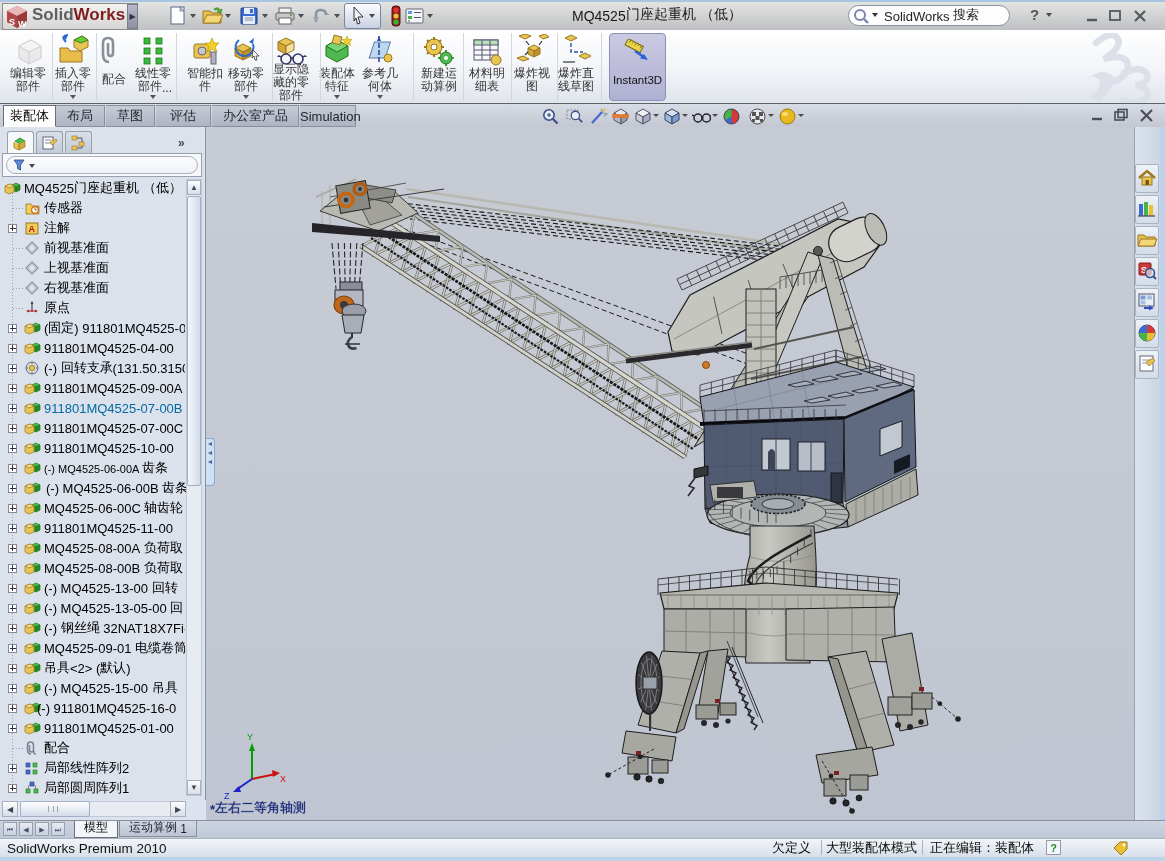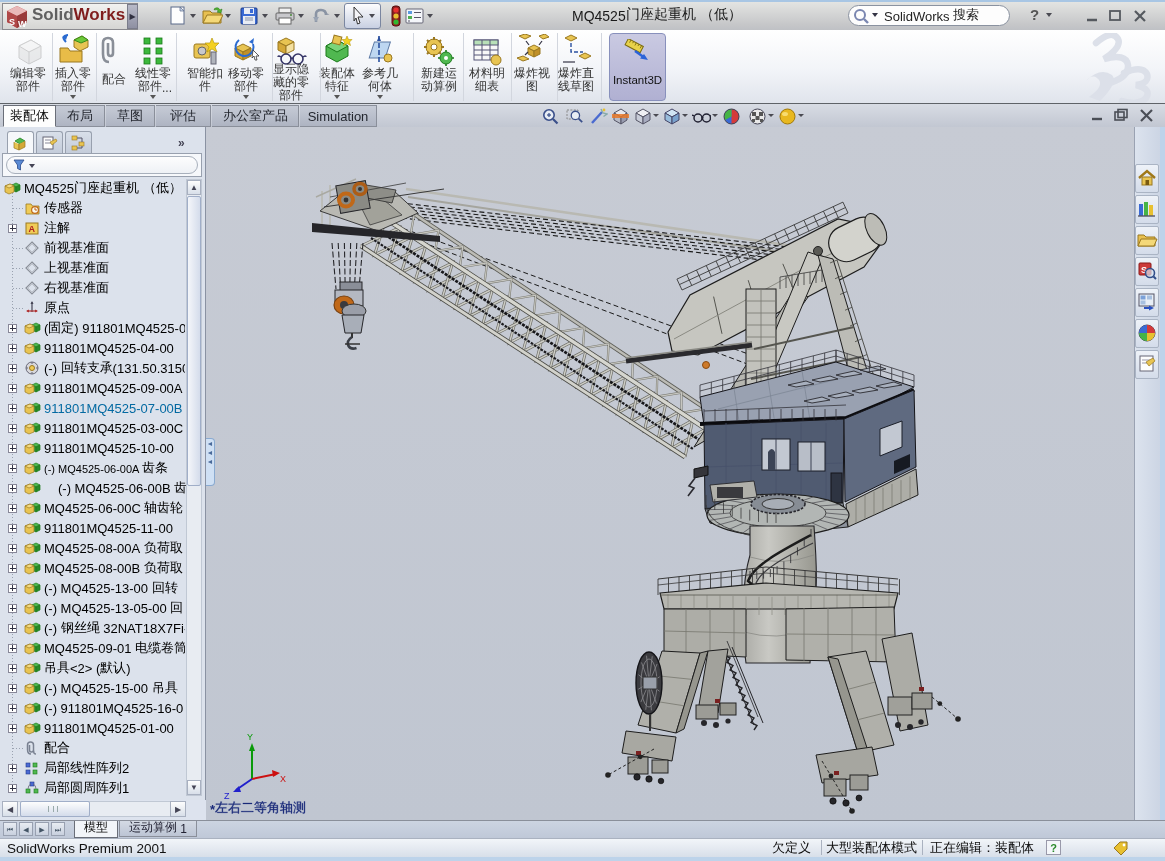--- a/index.html
+++ b/index.html
@@ -504,21 +504,21 @@
       <use href="#g8BC4" transform="translate(0,10.92) scale(0.0126953,-0.0126953)"></use>
       <use href="#g4F30" transform="translate(13,10.92) scale(0.0126953,-0.0126953)"></use>
     </svg></div>
 <div class="ab" style="left:212px;top:105px;width:87px;height:22px;background:linear-gradient(180deg,#c6cbd6,#aeb4c2);border:1px solid #8a8f9a;border-left:none;color:#23262e;font-size:13px;text-align:center;line-height:21px"><svg style="width:65px;height:15px;vertical-align:-3px" viewBox="0 0 65 15" fill="#23262e">
       <use href="#g529E" transform="translate(0,10.92) scale(0.0126953,-0.0126953)"></use>
       <use href="#g516C" transform="translate(13,10.92) scale(0.0126953,-0.0126953)"></use>
       <use href="#g5BA4" transform="translate(26,10.92) scale(0.0126953,-0.0126953)"></use>
       <use href="#g4EA7" transform="translate(39,10.92) scale(0.0126953,-0.0126953)"></use>
       <use href="#g54C1" transform="translate(52,10.92) scale(0.0126953,-0.0126953)"></use>
     </svg></div>
-<div class="ab" style="left:300px;top:105px;width:77px;height:22px;background:linear-gradient(180deg,#c6cbd6,#aeb4c2);border:1px solid #8a8f9a;border-left:none;color:#23262e;font-size:13px;text-align:center;line-height:21px"><span>Simulation</span></div>
+<div class="ab" style="left:300px;top:105px;width:56px;height:22px;background:linear-gradient(180deg,#c6cbd6,#aeb4c2);border:1px solid #8a8f9a;border-left:none;color:#23262e;font-size:13px;text-align:center;line-height:21px"><span>Simulation</span></div>
 <svg class="ab" style="left:541px;top:107px" width="19" height="19" viewBox="0 0 19 19">
     <circle cx="8" cy="8" r="5.2" fill="#e8edf4" stroke="#3a4f8a" stroke-width="1.6"></circle>
     <line x1="12" y1="12" x2="16.5" y2="16.5" stroke="#3a4f8a" stroke-width="2.2"></line>
     <line x1="6" y1="8" x2="10" y2="8" stroke="#3a4f8a" stroke-width="1.2"></line>
     <line x1="8" y1="6" x2="8" y2="10" stroke="#3a4f8a" stroke-width="1.2"></line>
   </svg>
 <svg class="ab" style="left:565px;top:107px" width="19" height="19" viewBox="0 0 19 19">
     <rect x="2" y="3" width="11" height="9" fill="none" stroke="#888" stroke-dasharray="2 1.4"></rect>
     <g transform="translate(4,2) scale(0.8)">
       <circle cx="8" cy="8" r="5.2" fill="#e8edf4" stroke="#3a4f8a" stroke-width="1.6"></circle>
@@ -766,21 +766,21 @@
 <div class="ab" style="left:8px;top:424px;width:9px;height:9px;background:#fff;border:1px solid #889;"></div>
 <div class="ab" style="left:9.5px;top:428px;width:6px;height:1px;background:#334"></div>
 <div class="ab" style="left:12px;top:425px;width:1px;height:6px;background:#334"></div>
 <svg class="ab" style="left:24px;top:420px" width="17" height="17" viewBox="0 0 17 17">
     <polygon points="8,5 12,3 16,5 12,7" fill="#50b850" stroke="#1a7a1a" stroke-width=".7"></polygon>
     <polygon points="8,5 8,10 12,12 12,7" fill="#3ca03c" stroke="#1a7a1a" stroke-width=".7"></polygon>
     <polygon points="16,5 16,10 12,12 12,7" fill="#2a8a2a" stroke="#1a7a1a" stroke-width=".7"></polygon>
     <path d="M1 6 L6 4 L10 6 L10 12 L5 14 L1 12 Z" fill="#e8c452" stroke="#9a7820" stroke-width=".7"></path>
     <polygon points="1,6 6,4 10,6 5,8" fill="#f4dc84" stroke="#9a7820" stroke-width=".7"></polygon>
   </svg>
-<div class="ab" style="left:44px;top:421px;width:141px;height:18px;overflow:hidden;white-space:nowrap;font-size:13px;color:#000"><span>911801MQ4525-03-00C</span></div>
+<div class="ab" style="left:44px;top:421px;width:141px;height:18px;overflow:hidden;white-space:nowrap;font-size:13px;color:#000"><span>911801MQ4525-07-00C</span></div>
 <div class="ab" style="left:8px;top:444px;width:9px;height:9px;background:#fff;border:1px solid #889;"></div>
 <div class="ab" style="left:9.5px;top:448px;width:6px;height:1px;background:#334"></div>
 <div class="ab" style="left:12px;top:445px;width:1px;height:6px;background:#334"></div>
 <svg class="ab" style="left:24px;top:440px" width="17" height="17" viewBox="0 0 17 17">
     <polygon points="8,5 12,3 16,5 12,7" fill="#50b850" stroke="#1a7a1a" stroke-width=".7"></polygon>
     <polygon points="8,5 8,10 12,12 12,7" fill="#3ca03c" stroke="#1a7a1a" stroke-width=".7"></polygon>
     <polygon points="16,5 16,10 12,12 12,7" fill="#2a8a2a" stroke="#1a7a1a" stroke-width=".7"></polygon>
     <path d="M1 6 L6 4 L10 6 L10 12 L5 14 L1 12 Z" fill="#e8c452" stroke="#9a7820" stroke-width=".7"></path>
     <polygon points="1,6 6,4 10,6 5,8" fill="#f4dc84" stroke="#9a7820" stroke-width=".7"></polygon>
   </svg>
@@ -802,21 +802,21 @@
 <div class="ab" style="left:8px;top:484px;width:9px;height:9px;background:#fff;border:1px solid #889;"></div>
 <div class="ab" style="left:9.5px;top:488px;width:6px;height:1px;background:#334"></div>
 <div class="ab" style="left:12px;top:485px;width:1px;height:6px;background:#334"></div>
 <svg class="ab" style="left:24px;top:480px" width="17" height="17" viewBox="0 0 17 17">
     <polygon points="8,5 12,3 16,5 12,7" fill="#50b850" stroke="#1a7a1a" stroke-width=".7"></polygon>
     <polygon points="8,5 8,10 12,12 12,7" fill="#3ca03c" stroke="#1a7a1a" stroke-width=".7"></polygon>
     <polygon points="16,5 16,10 12,12 12,7" fill="#2a8a2a" stroke="#1a7a1a" stroke-width=".7"></polygon>
     <path d="M1 6 L6 4 L10 6 L10 12 L5 14 L1 12 Z" fill="#e8c452" stroke="#9a7820" stroke-width=".7"></path>
     <polygon points="1,6 6,4 10,6 5,8" fill="#f4dc84" stroke="#9a7820" stroke-width=".7"></polygon>
   </svg>
-<div class="ab" style="left:58px;top:481px;width:141px;height:18px;overflow:hidden;white-space:nowrap;font-size:13px;color:#000"><span>(-)&nbsp;MQ4525-06-00B&nbsp;</span><svg style="width:26px;height:15px;vertical-align:-3px" viewBox="0 0 26 15" fill="#000">
+<div class="ab" style="left:46px;top:481px;width:141px;height:18px;overflow:hidden;white-space:nowrap;font-size:13px;color:#000"><span>(-)&nbsp;MQ4525-06-00B&nbsp;</span><svg style="width:26px;height:15px;vertical-align:-3px" viewBox="0 0 26 15" fill="#000">
       <use href="#g9F7F" transform="translate(0,10.92) scale(0.0126953,-0.0126953)"></use>
       <use href="#g6761" transform="translate(13,10.92) scale(0.0126953,-0.0126953)"></use>
     </svg></div>
 <div class="ab" style="left:8px;top:504px;width:9px;height:9px;background:#fff;border:1px solid #889;"></div>
 <div class="ab" style="left:9.5px;top:508px;width:6px;height:1px;background:#334"></div>
 <div class="ab" style="left:12px;top:505px;width:1px;height:6px;background:#334"></div>
 <svg class="ab" style="left:24px;top:500px" width="17" height="17" viewBox="0 0 17 17">
     <polygon points="8,5 12,3 16,5 12,7" fill="#50b850" stroke="#1a7a1a" stroke-width=".7"></polygon>
     <polygon points="8,5 8,10 12,12 12,7" fill="#3ca03c" stroke="#1a7a1a" stroke-width=".7"></polygon>
     <polygon points="16,5 16,10 12,12 12,7" fill="#2a8a2a" stroke="#1a7a1a" stroke-width=".7"></polygon>
@@ -961,21 +961,21 @@
 <div class="ab" style="left:8px;top:704px;width:9px;height:9px;background:#fff;border:1px solid #889;"></div>
 <div class="ab" style="left:9.5px;top:708px;width:6px;height:1px;background:#334"></div>
 <div class="ab" style="left:12px;top:705px;width:1px;height:6px;background:#334"></div>
 <svg class="ab" style="left:24px;top:700px" width="17" height="17" viewBox="0 0 17 17">
     <polygon points="8,5 12,3 16,5 12,7" fill="#50b850" stroke="#1a7a1a" stroke-width=".7"></polygon>
     <polygon points="8,5 8,10 12,12 12,7" fill="#3ca03c" stroke="#1a7a1a" stroke-width=".7"></polygon>
     <polygon points="16,5 16,10 12,12 12,7" fill="#2a8a2a" stroke="#1a7a1a" stroke-width=".7"></polygon>
     <path d="M1 6 L6 4 L10 6 L10 12 L5 14 L1 12 Z" fill="#e8c452" stroke="#9a7820" stroke-width=".7"></path>
     <polygon points="1,6 6,4 10,6 5,8" fill="#f4dc84" stroke="#9a7820" stroke-width=".7"></polygon>
   </svg>
-<div class="ab" style="left:44px;top:701px;width:141px;height:18px;overflow:hidden;white-space:nowrap;font-size:13px;color:#000"><span>(-)&nbsp;911801MQ4525-16-0</span></div>
+<div class="ab" style="left:37px;top:701px;width:141px;height:18px;overflow:hidden;white-space:nowrap;font-size:13px;color:#000"><span>(-)&nbsp;911801MQ4525-16-0</span></div>
 <div class="ab" style="left:8px;top:724px;width:9px;height:9px;background:#fff;border:1px solid #889;"></div>
 <div class="ab" style="left:9.5px;top:728px;width:6px;height:1px;background:#334"></div>
 <div class="ab" style="left:12px;top:725px;width:1px;height:6px;background:#334"></div>
 <svg class="ab" style="left:24px;top:720px" width="17" height="17" viewBox="0 0 17 17">
     <polygon points="8,5 12,3 16,5 12,7" fill="#50b850" stroke="#1a7a1a" stroke-width=".7"></polygon>
     <polygon points="8,5 8,10 12,12 12,7" fill="#3ca03c" stroke="#1a7a1a" stroke-width=".7"></polygon>
     <polygon points="16,5 16,10 12,12 12,7" fill="#2a8a2a" stroke="#1a7a1a" stroke-width=".7"></polygon>
     <path d="M1 6 L6 4 L10 6 L10 12 L5 14 L1 12 Z" fill="#e8c452" stroke="#9a7820" stroke-width=".7"></path>
     <polygon points="1,6 6,4 10,6 5,8" fill="#f4dc84" stroke="#9a7820" stroke-width=".7"></polygon>
   </svg>
@@ -1528,21 +1528,21 @@
       <use href="#g6A21" transform="translate(0,10.08) scale(0.0117188,-0.0117188)"></use>
       <use href="#g578B" transform="translate(12,10.08) scale(0.0117188,-0.0117188)"></use>
     </svg></div>
 <div class="ab" style="left:119px;top:821px;width:78px;height:16px;background:linear-gradient(180deg,#d4dae4,#bcc4d4);border:1px solid #8a8f9a;border-top:none;font-size:12px;text-align:center;color:#223"><svg style="width:48px;height:14px;vertical-align:-2px" viewBox="0 0 48 14" fill="#223">
       <use href="#g8FD0" transform="translate(0,10.08) scale(0.0117188,-0.0117188)"></use>
       <use href="#g52A8" transform="translate(12,10.08) scale(0.0117188,-0.0117188)"></use>
       <use href="#g7B97" transform="translate(24,10.08) scale(0.0117188,-0.0117188)"></use>
       <use href="#g4F8B" transform="translate(36,10.08) scale(0.0117188,-0.0117188)"></use>
     </svg>&nbsp;1</div>
 <div class="ab" style="left:0;top:838px;width:1165px;height:19px;background:linear-gradient(180deg,#f2f5f9,#d8dfe9);border-top:1px solid #aab2c0"></div>
-<div class="ab" style="left:7px;top:841px;font-size:13.5px;color:#111">SolidWorks Premium 2001</div>
+<div class="ab" style="left:7px;top:841px;font-size:13.5px;color:#111">SolidWorks Premium 2010</div>
 <div class="ab" style="left:772px;top:841px;font-size:13px;color:#111"><svg style="width:39px;height:15px;vertical-align:-2px" viewBox="0 0 39 15" fill="#111">
       <use href="#g6B20" transform="translate(0,10.92) scale(0.0126953,-0.0126953)"></use>
       <use href="#g5B9A" transform="translate(13,10.92) scale(0.0126953,-0.0126953)"></use>
       <use href="#g4E49" transform="translate(26,10.92) scale(0.0126953,-0.0126953)"></use>
     </svg></div>
 <div class="ab" style="left:821px;top:840px;width:1px;height:15px;background:#aab2c0"></div>
 <div class="ab" style="left:826px;top:841px;font-size:13px;color:#111"><svg style="width:91px;height:15px;vertical-align:-2px" viewBox="0 0 91 15" fill="#111">
       <use href="#g5927" transform="translate(0,10.92) scale(0.0126953,-0.0126953)"></use>
       <use href="#g578B" transform="translate(13,10.92) scale(0.0126953,-0.0126953)"></use>
       <use href="#g88C5" transform="translate(26,10.92) scale(0.0126953,-0.0126953)"></use>

